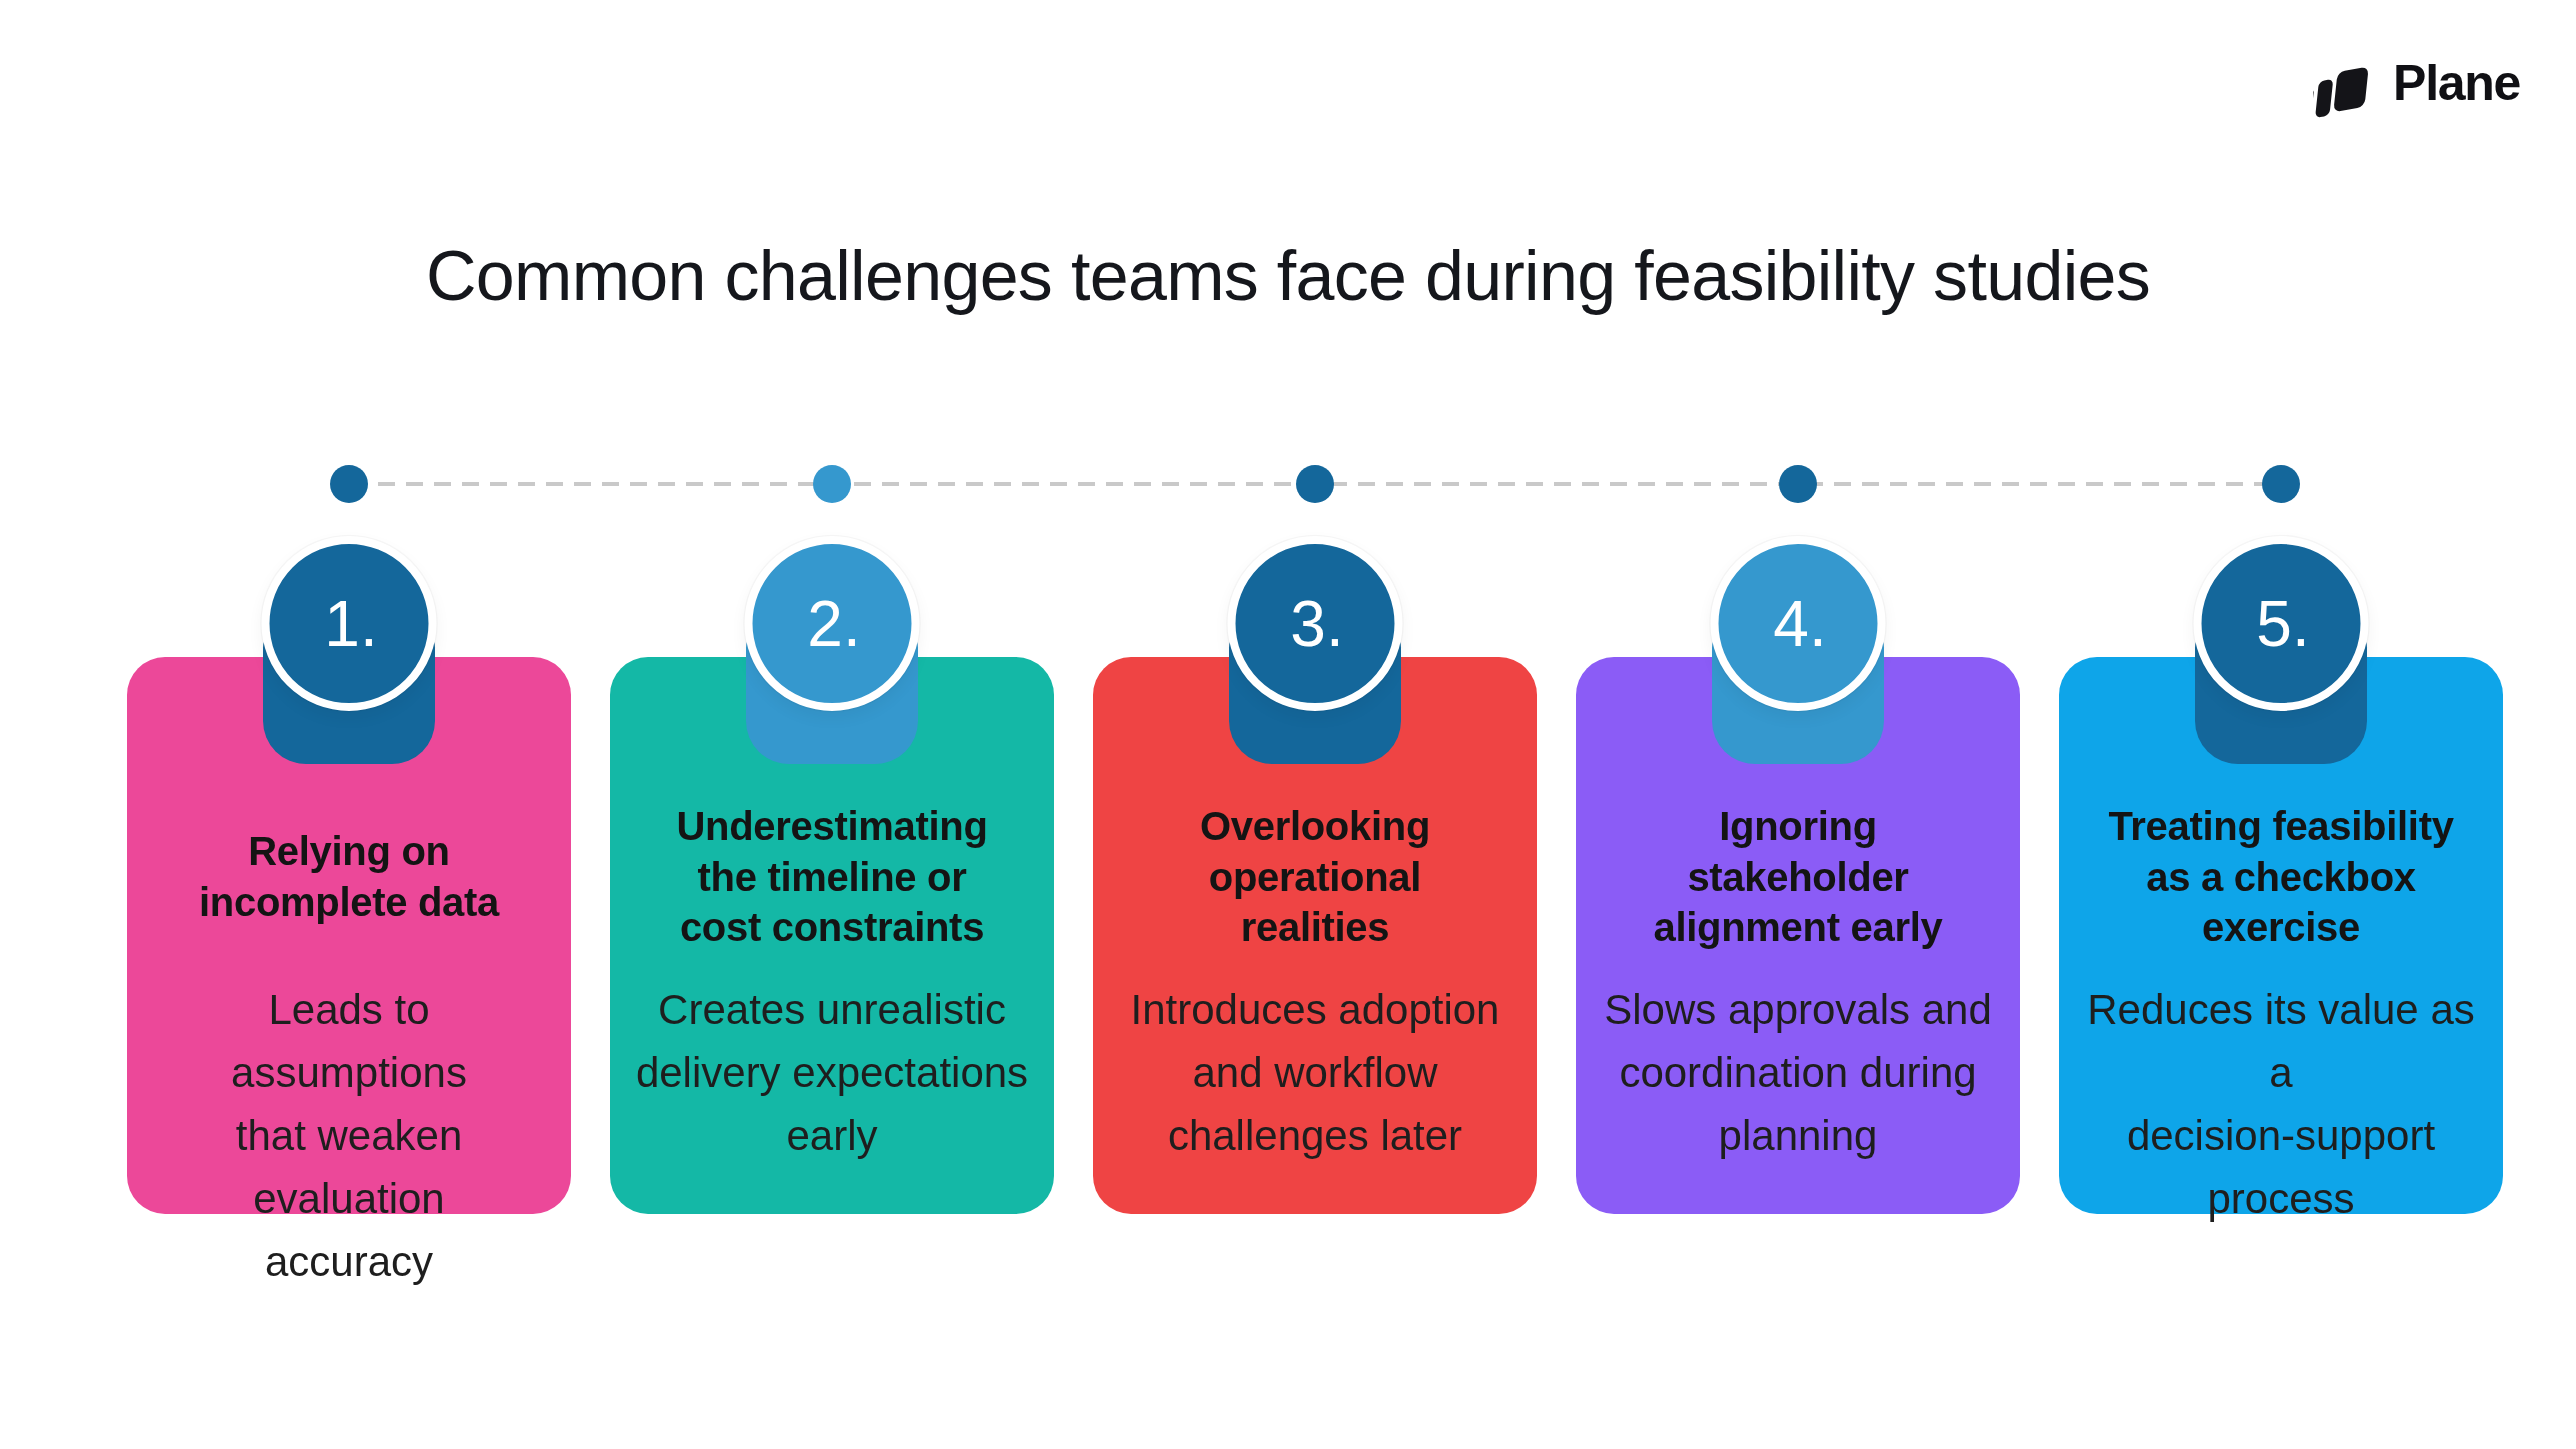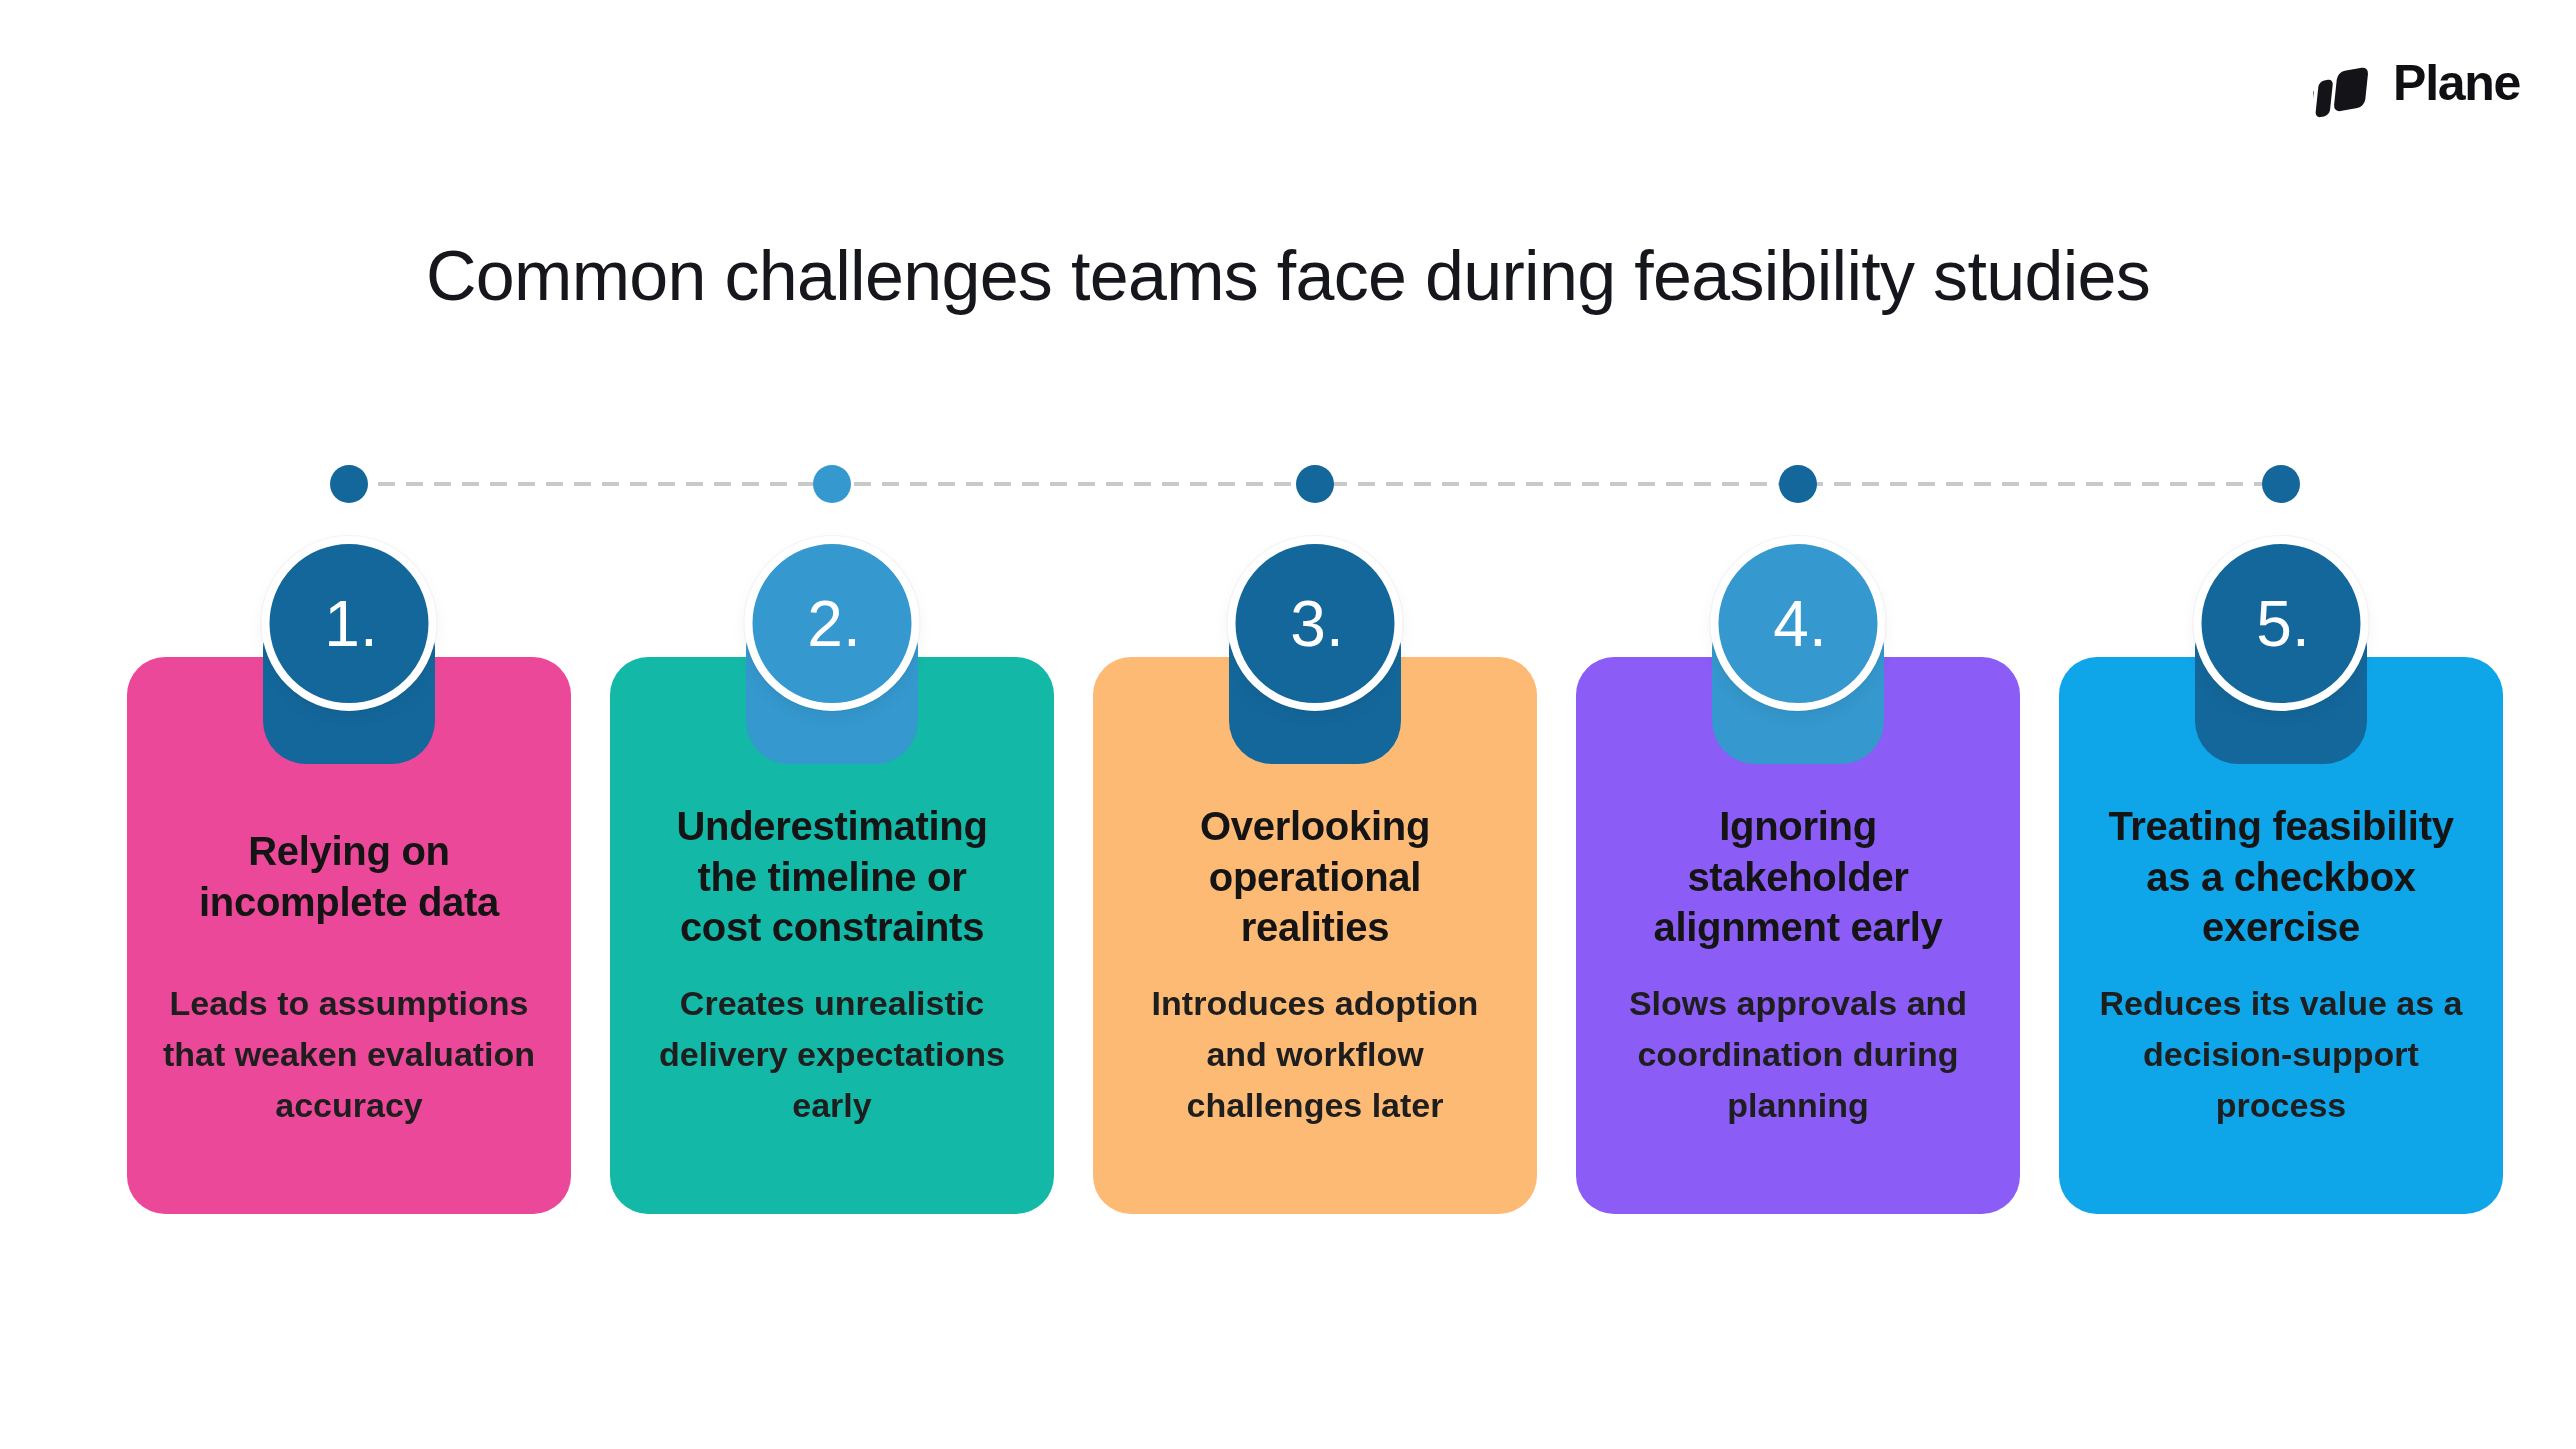--- a/index.html
+++ b/index.html
@@ -126,22 +126,22 @@
     font-size: 40px;
     font-weight: 700;
     line-height: 1.27;
     color: #141414;
     letter-spacing: -0.3px;
   }
   .card-description {
     margin-top: 23px;
     text-align: center;
     white-space: pre-line;
-    font-size: 34px;
-    font-weight: 700;
+    font-size: 42px;
+    font-weight: 400;
     line-height: 1.5;
     color: #1e1e1e;
   }
 </style>
 </head>
 <body>
 
 <div class="logo">
   <span style="display:inline-flex;">
     <svg width="67" height="62" viewBox="0 0 110 100" aria-hidden="true">
@@ -186,21 +186,21 @@
 early</div>
     </div>
     <div class="badge-tab" style="background: rgb(53, 152, 206);"></div>
     <div class="badge-circle" style="background: rgb(53, 152, 206);">
       <span class="badge-number" style="color: rgb(255, 255, 255);">2.</span>
     </div>
   </div>
 
   <div class="column" style="left: 1093px;">
     <div class="timeline-dot" style="background: rgb(20, 103, 155);"></div>
-    <div class="card" style="background: #fdba74;">
+    <div class="card" style="background: #ef4444;">
       <div class="card-title">Overlooking
 operational
 realities</div>
       <div class="card-description">Introduces adoption
 and workflow
 challenges later</div>
     </div>
     <div class="badge-tab" style="background: rgb(20, 103, 155);"></div>
     <div class="badge-circle" style="background: rgb(20, 103, 155);">
       <span class="badge-number" style="color: rgb(255, 255, 255);">3.</span>

